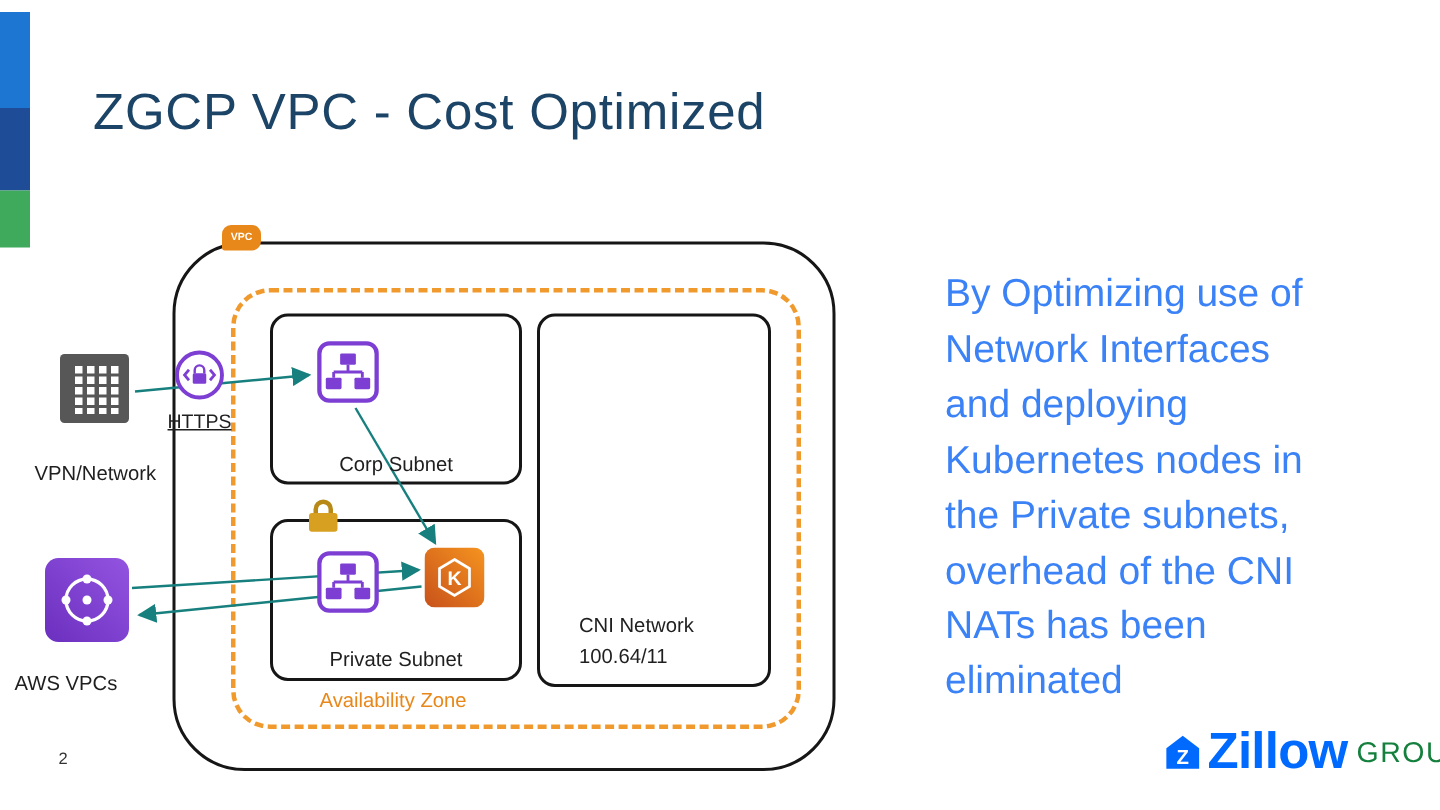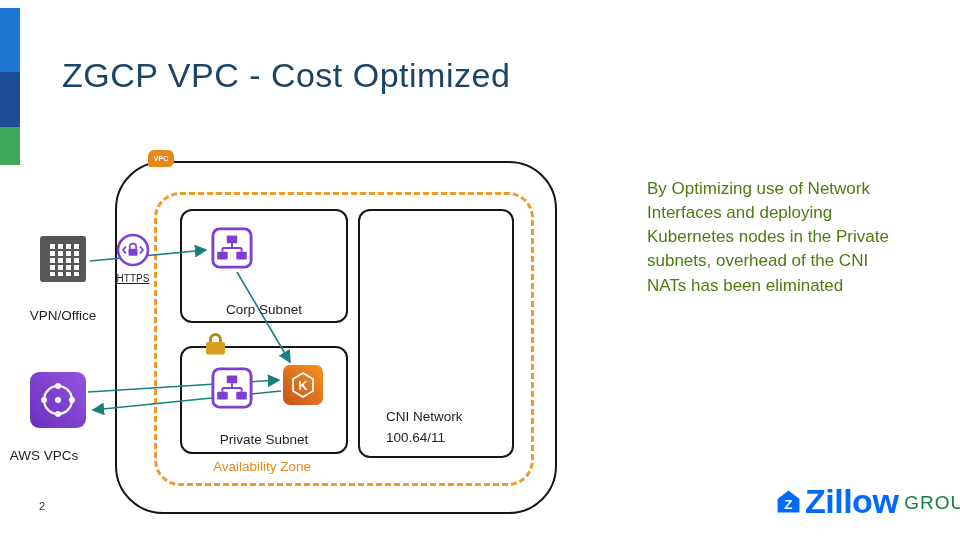--- a/index.html
+++ b/index.html
@@ -65,27 +65,27 @@
   .icon svg { display:block; }
   .corp-subnet-icon    { left:211px; top:227px; width:42px; height:42px; }
   .private-subnet-icon { left:211px; top:367px; width:42px; height:42px; }
   .eks-icon            { left:283px; top:365px; width:40px; height:40px; }
   .padlock-icon        { left:202px; top:331px; width:27px; height:25px; z-index:4; }
   .https-icon          { left:116px; top:233px; width:34px; height:34px; }
   .vpn-office-icon     { left:40px;  top:236px; width:46px; height:46px; }
   .aws-vpcs-icon       { left:30px;  top:372px; width:56px; height:56px; }
 
   .side-label { position:absolute; text-align:center; color:#1f1f1f; z-index:3; }
-  .https-label      { left:105px; top:273px; width:56px; font-size:10px;text-decoration:underline; }
+  .https-label      { left:105px; top:273px; width:56px; font-size:13px;text-decoration:underline; }
   .vpn-office-label { left:23px;  top:308px; width:80px; font-size:13.5px; }
   .aws-vpcs-label   { left:8px;  top:448px; width:72px; font-size:13.5px; }
 
   .body-text {
     position:absolute; left:630px; top:177px; width:248px;
-    font-size:17px; line-height:1.42; color:#4d7c0f;margin-left:17px;
+    font-size:26px; line-height:1.42; color:#3b82f6;
   }
 
   .page-number {
     position:absolute; left:39px; top:500px; font-size:11px; color:#333;
   }
 
   .logo {
     position:absolute; left:776px; top:486px; height:30px;
     display:flex; align-items:center; gap:4px;
   }
@@ -223,21 +223,21 @@
 
   <div class="box-label private-label">Private Subnet</div>
   <div class="box-label corp-label">Corp Subnet</div>
   <div class="cni-label">
     <div>CNI Network</div>
     <div>100.64/11</div>
   </div>
   <div class="az-label">Availability Zone</div>
 
   <div class="side-label https-label">HTTPS</div>
-  <div class="side-label vpn-office-label">VPN/Office</div>
+  <div class="side-label vpn-office-label">VPN/Network</div>
   <div class="side-label aws-vpcs-label">AWS VPCs</div>
 
   <p class="body-text">By Optimizing use of Network Interfaces and deploying Kubernetes nodes in the Private subnets, overhead of the CNI NATs has been eliminated</p>
 
   <div class="page-number">2</div>
 
   <div class="logo">
     <svg viewBox="0 0 24 24" width="25" height="25">
       <path d="M12 1.5 L22.5 9.5 V22.5 H1.5 V9.5 Z" fill="#006aff"></path>
       <text x="12" y="19.5" text-anchor="middle" font-size="13" font-weight="bold" fill="#ffffff" font-family="Liberation Sans, sans-serif">Z</text>

